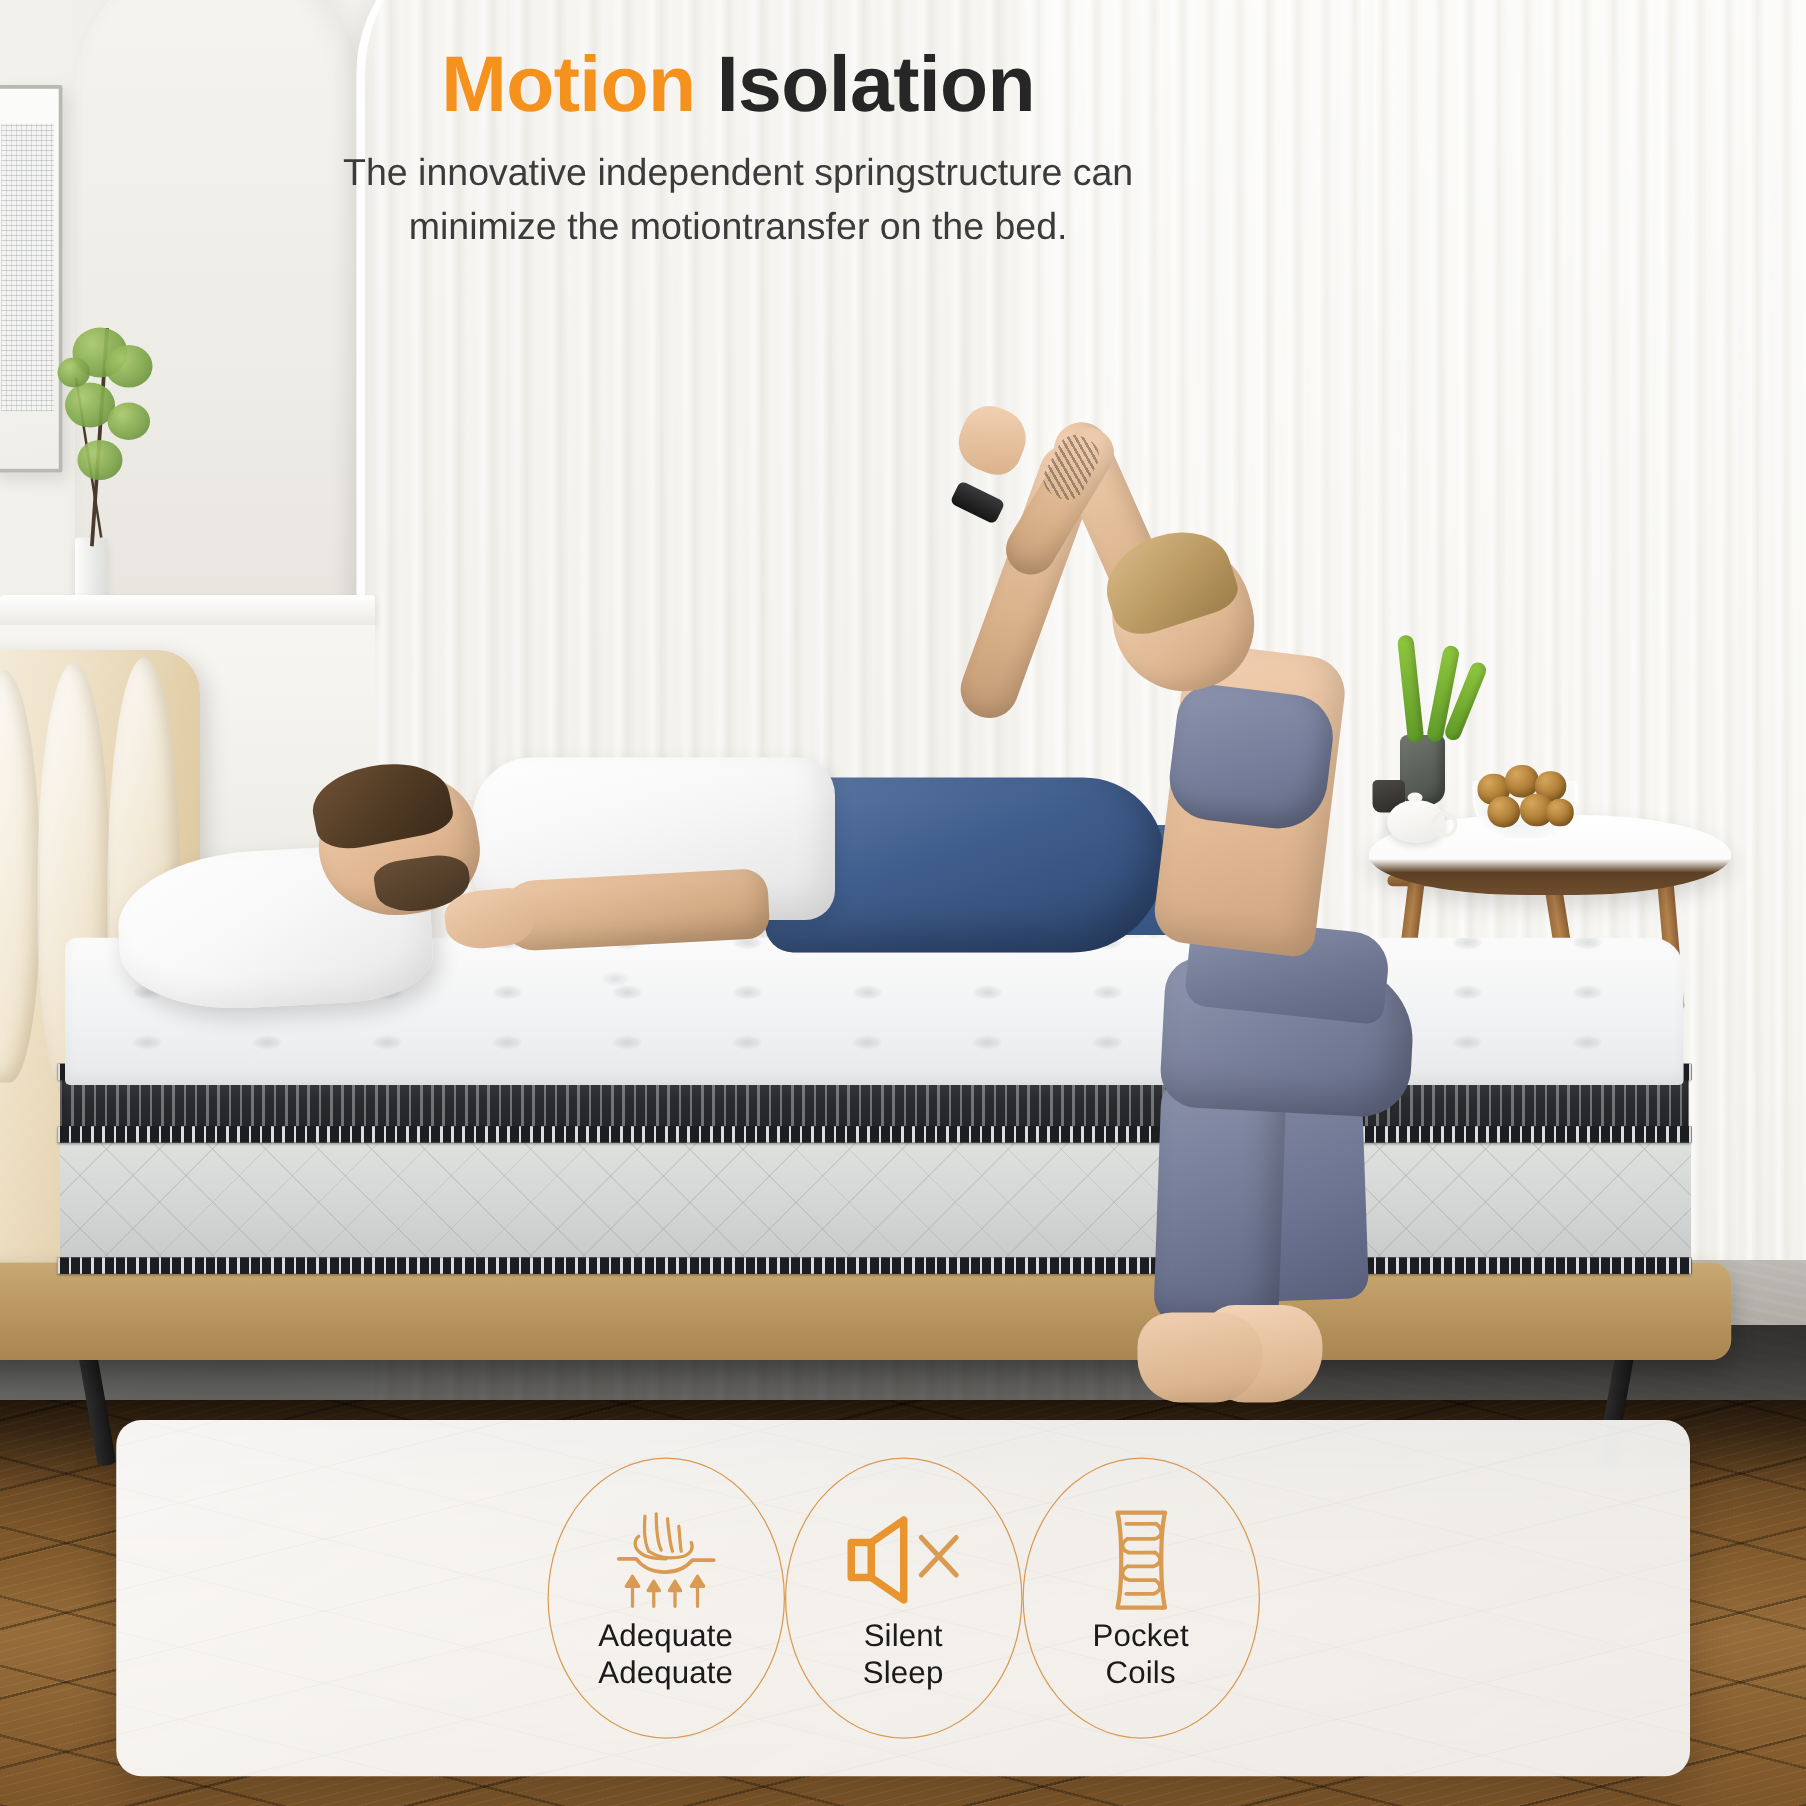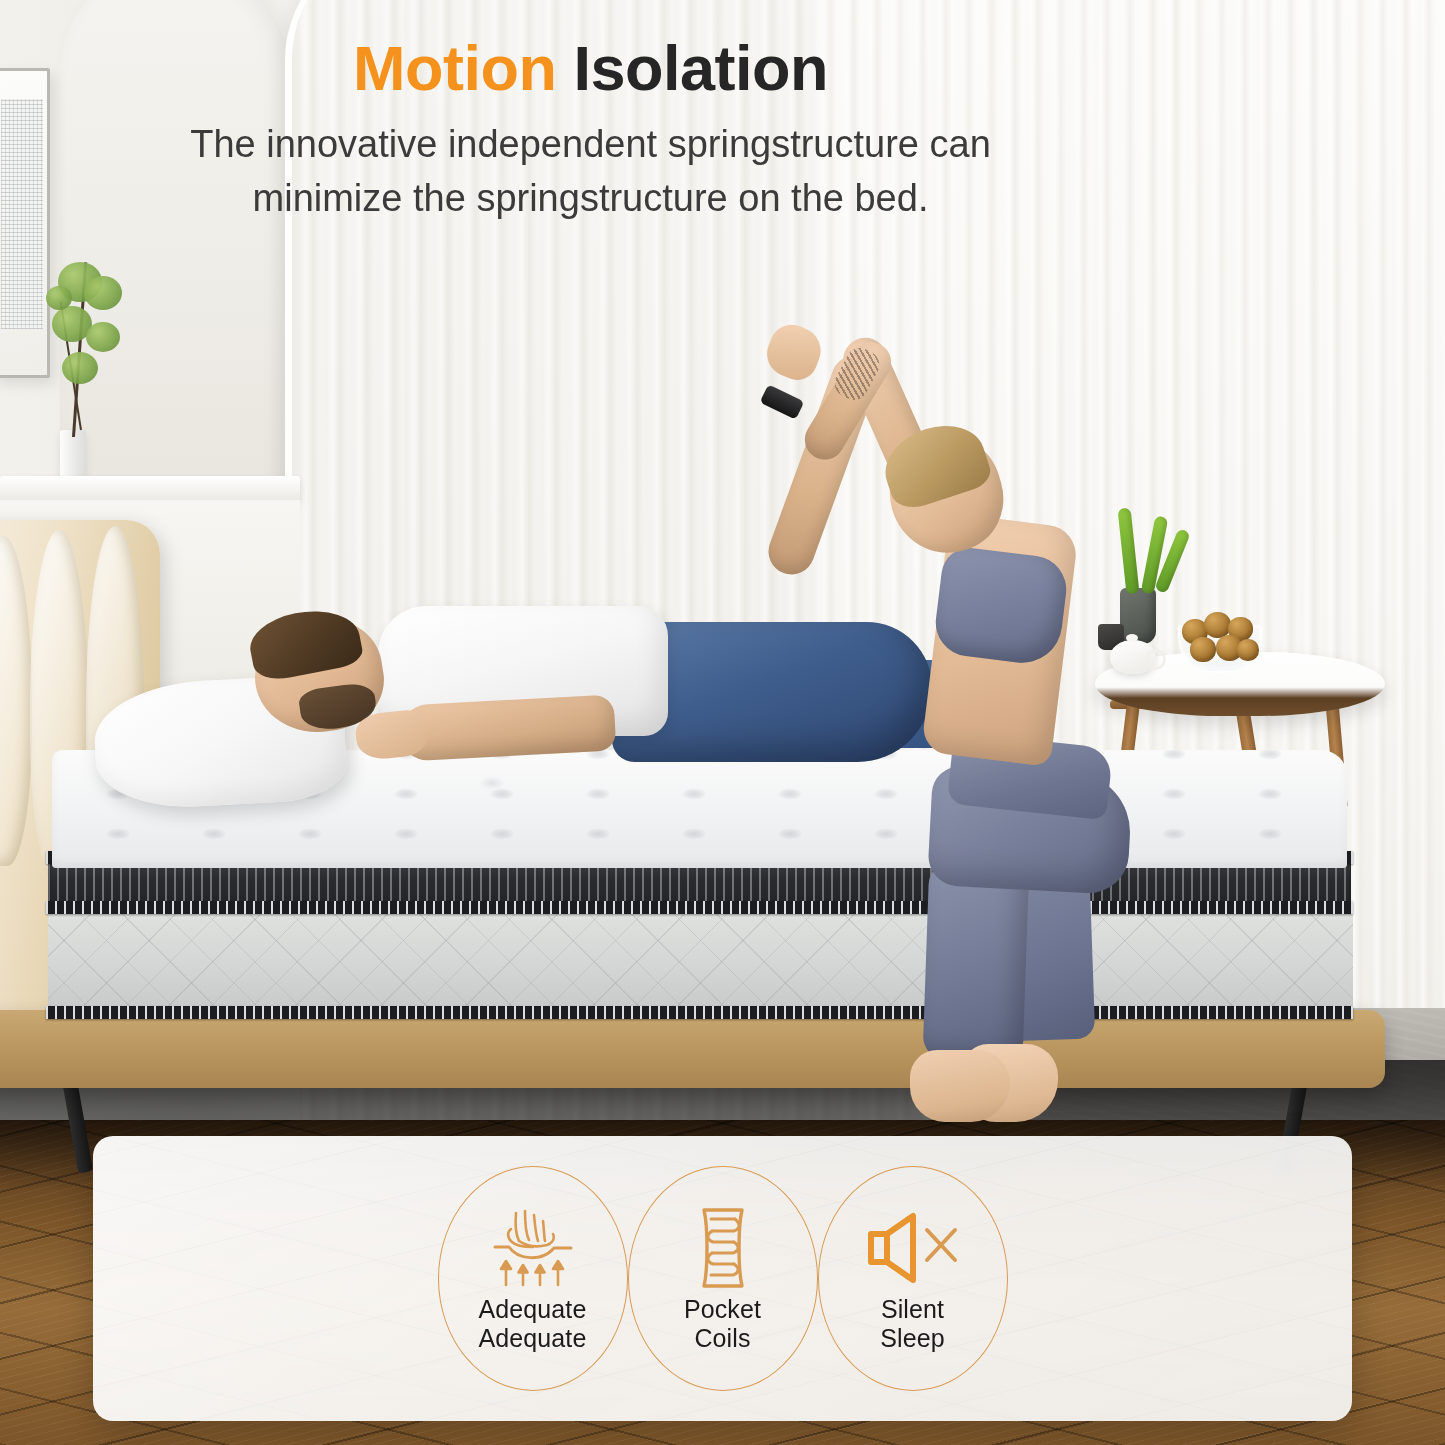--- a/index.html
+++ b/index.html
@@ -87,21 +87,21 @@
     position:absolute; left:0; top:500px; width:300px; height:200px;
     background:linear-gradient(180deg,#f7f6f2,#eeece6);
   }
 
   
   .header { position:absolute; left:0; top:36px; width:1181px; text-align:center; z-index:40; }
   .title { font-size:63px; font-weight:700; letter-spacing:-.5px; line-height:1.02; }
   .title .hl { color:#f5921e; }
   .title .pl { color:#262626; }
   .subtitle {
-    margin-top:18px; font-size:38px; color:#3b3b3b; line-height:1.42; font-weight:400;
+    margin-top:18px; font-size:30px; color:#3b3b3b; line-height:1.42; font-weight:400;
   }
 
   
   .table-top {
     position:absolute; left:1095px; top:652px; width:290px; height:64px;
     background:linear-gradient(180deg,#ffffff 0%,#fbfbfa 55%,#5c4024 72%,#6d4d2c 100%);
     border-radius:50%/58%;
     box-shadow:0 8px 18px rgba(0,0,0,.13);
     z-index:14;
   }
@@ -459,21 +459,21 @@
   <div class="wainscot"></div>
   <div class="wainscot2"></div>
 
   <div class="header">
     <div class="title">
       <span class="hl">Motion</span>
       <span class="pl">Isolation</span>
     </div>
     <div class="subtitle">
       <div>The innovative independent springstructure can</div>
-      <div>minimize the springstructure on the bed.</div>
+      <div>minimize the motiontransfer on the bed.</div>
     </div>
   </div>
 
   <div class="vase-dark"></div>
   <div class="stalk" style="left:1122px;top:508px;height:86px;transform:rotate(-6deg);"></div>
   <div class="stalk" style="left:1148px;top:516px;height:78px;transform:rotate(11deg);"></div>
   <div class="stalk" style="left:1166px;top:528px;height:66px;transform:rotate(22deg);"></div>
   <div class="cup-dark"></div>
   <div class="table-top"></div>
   <div class="tbl-rail"></div>
@@ -568,48 +568,48 @@
           </svg>
         </div>
         <div class="f-label">
           <div>Adequate</div>
           <div>Adequate</div>
         </div>
       </div>
 
       <div class="feature">
         <div class="f-icon">
+          <svg width="100" height="76" viewBox="0 0 100 76" fill="none" aria-hidden="true">
+            <path d="M8 24 L24 24 L50 6 L50 70 L24 52 L8 52 Z" stroke="#e8952f" stroke-width="6" fill="none" stroke-linejoin="round"></path>
+            <path d="M24 24 L24 52" stroke="#e8952f" stroke-width="6" stroke-linecap="round"></path>
+            <path d="M64 20 L92 50 M92 20 L64 50" stroke="#d99a52" stroke-width="4" stroke-linecap="round"></path>
+          </svg>
+        </div>
+        <div class="f-label">
+          <div>Silent</div>
+          <div>Sleep</div>
+        </div>
+      </div>
+
+      <div class="feature">
+        <div class="f-icon">
           <svg width="70" height="86" viewBox="0 0 70 86" fill="none" aria-hidden="true">
             <path d="M16 5 L54 5 C50 22 50 64 54 81 L16 81 C20 64 20 22 16 5 Z" stroke="#d99a52" stroke-width="3.4" fill="none" stroke-linejoin="round"></path>
             <g stroke="#d99a52" stroke-width="3" fill="none" stroke-linecap="round">
               <path d="M23 14 L47 14"></path>
               <path d="M47 14 C53 19 52 24 46 26 L24 26"></path>
               <path d="M24 26 C18 30 19 35 25 37 L46 37"></path>
               <path d="M46 37 C52 41 51 46 45 48 L24 48"></path>
               <path d="M24 48 C18 52 19 57 25 59 L46 59"></path>
               <path d="M46 59 C52 63 51 68 45 70 L23 70"></path>
             </g>
           </svg>
         </div>
         <div class="f-label">
           <div>Pocket</div>
           <div>Coils</div>
         </div>
       </div>
 
-      <div class="feature">
-        <div class="f-icon">
-          <svg width="100" height="76" viewBox="0 0 100 76" fill="none" aria-hidden="true">
-            <path d="M8 24 L24 24 L50 6 L50 70 L24 52 L8 52 Z" stroke="#e8952f" stroke-width="6" fill="none" stroke-linejoin="round"></path>
-            <path d="M24 24 L24 52" stroke="#e8952f" stroke-width="6" stroke-linecap="round"></path>
-            <path d="M64 20 L92 50 M92 20 L64 50" stroke="#d99a52" stroke-width="4" stroke-linecap="round"></path>
-          </svg>
-        </div>
-        <div class="f-label">
-          <div>Silent</div>
-          <div>Sleep</div>
-        </div>
-      </div>
-
     </div>
   </div>
 
 </div>
 
 </body></html>

